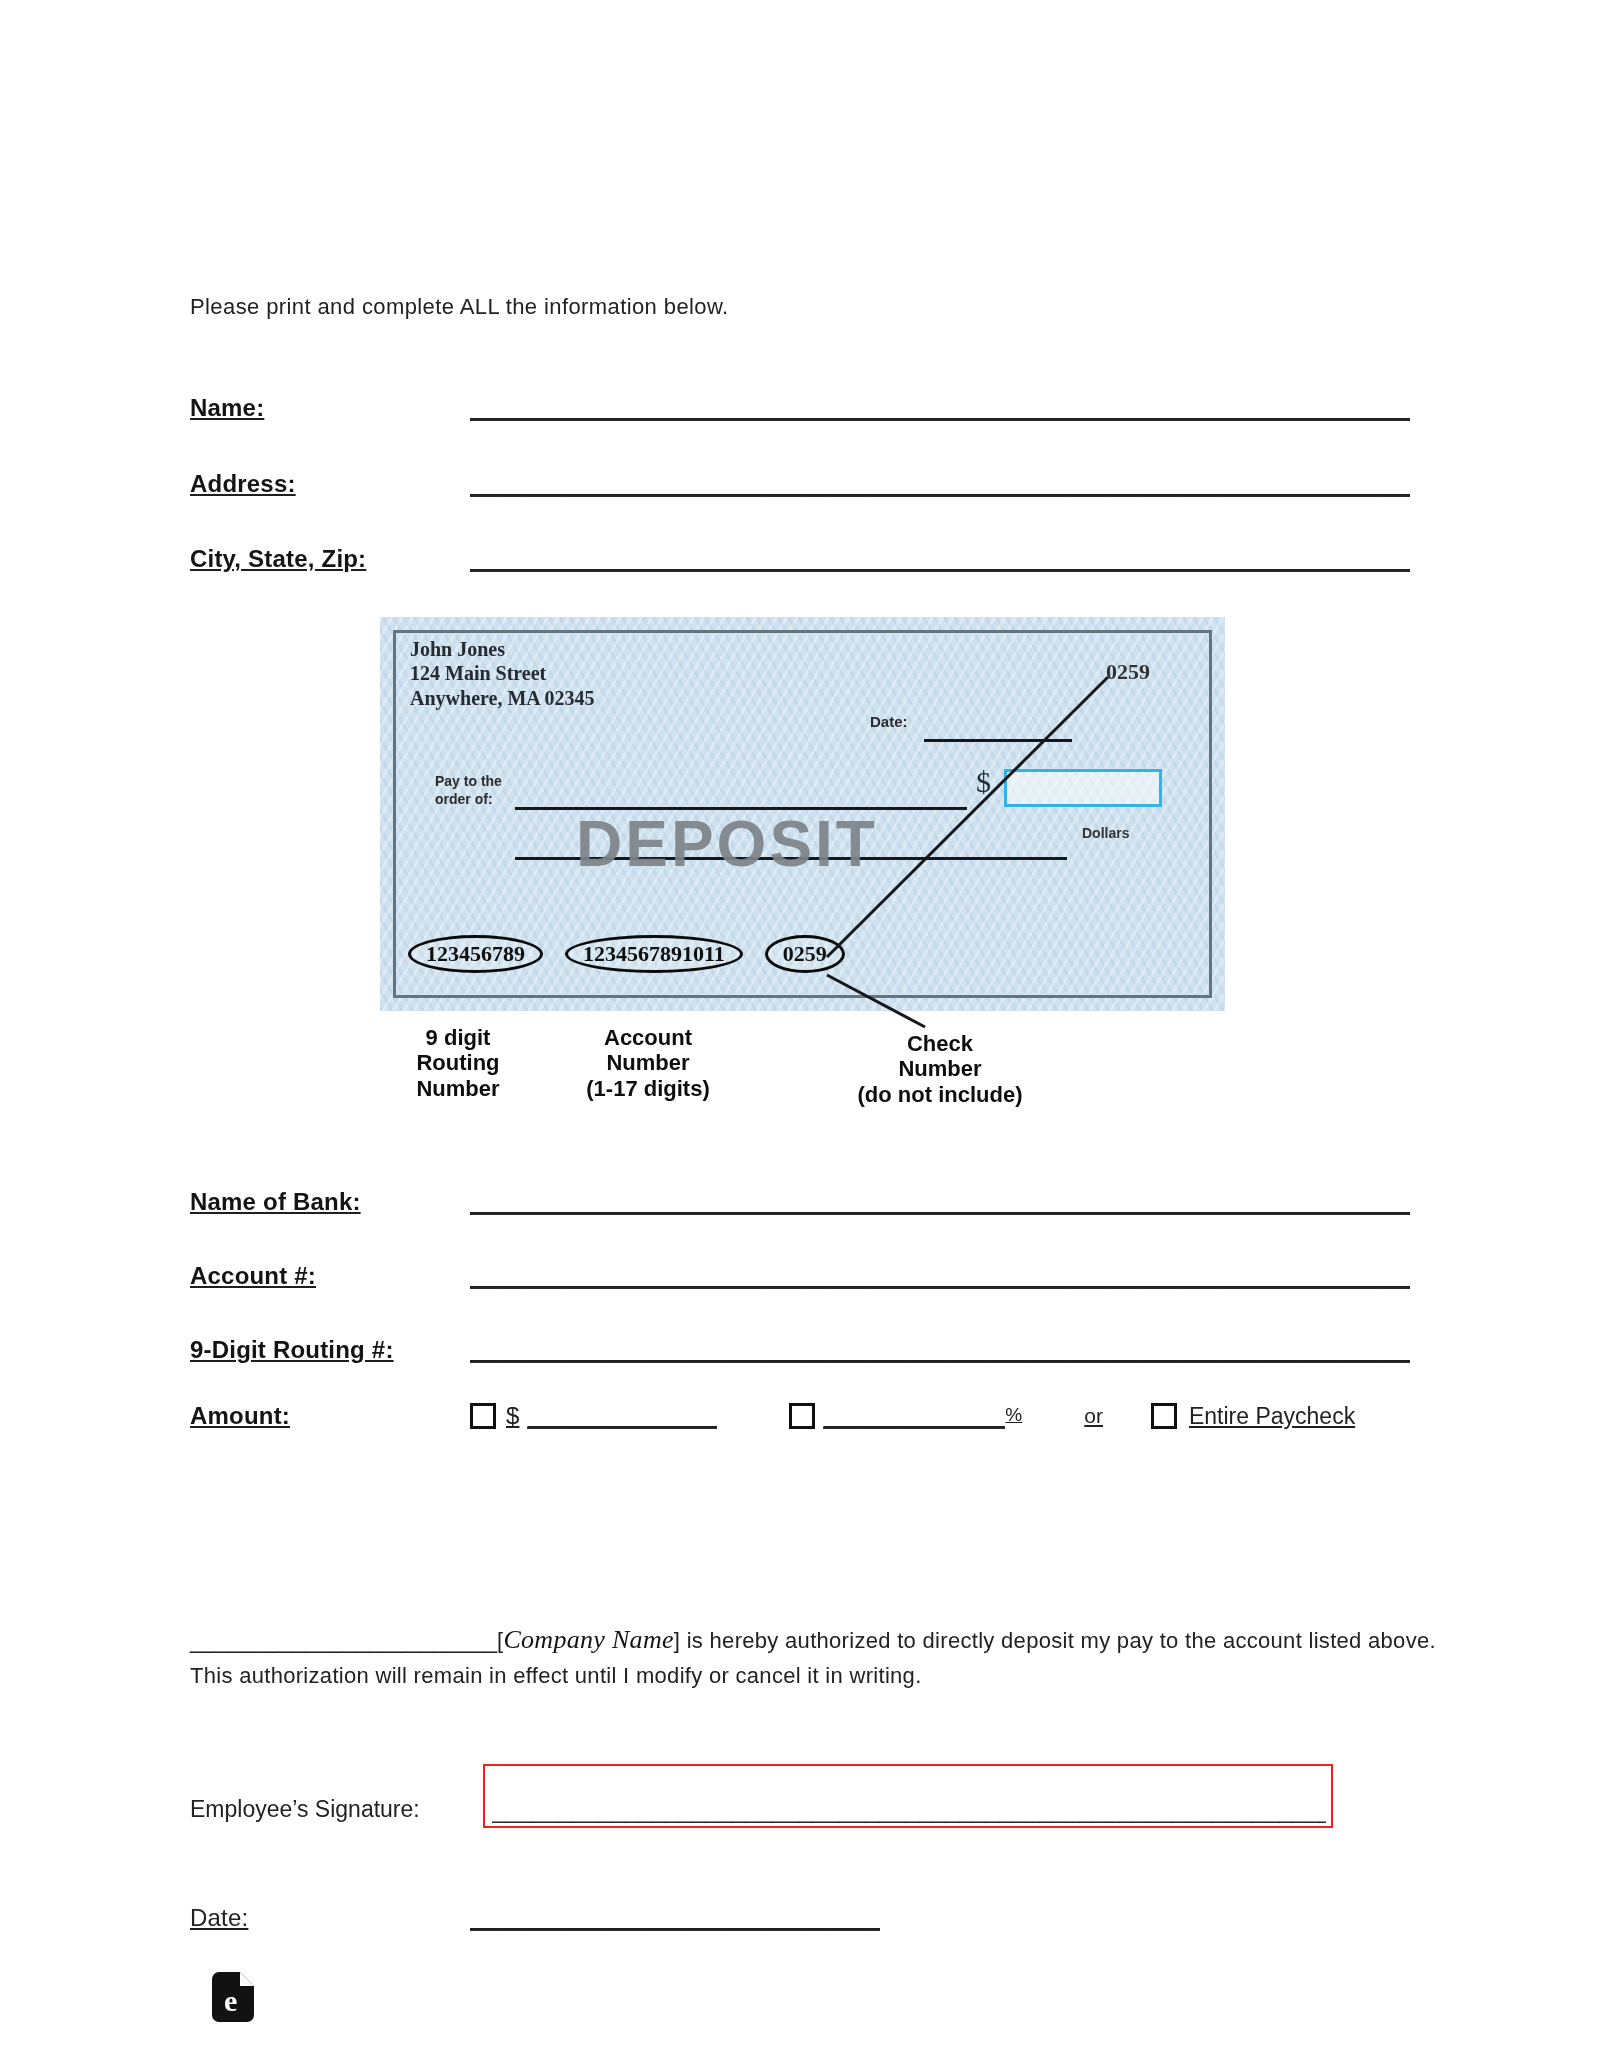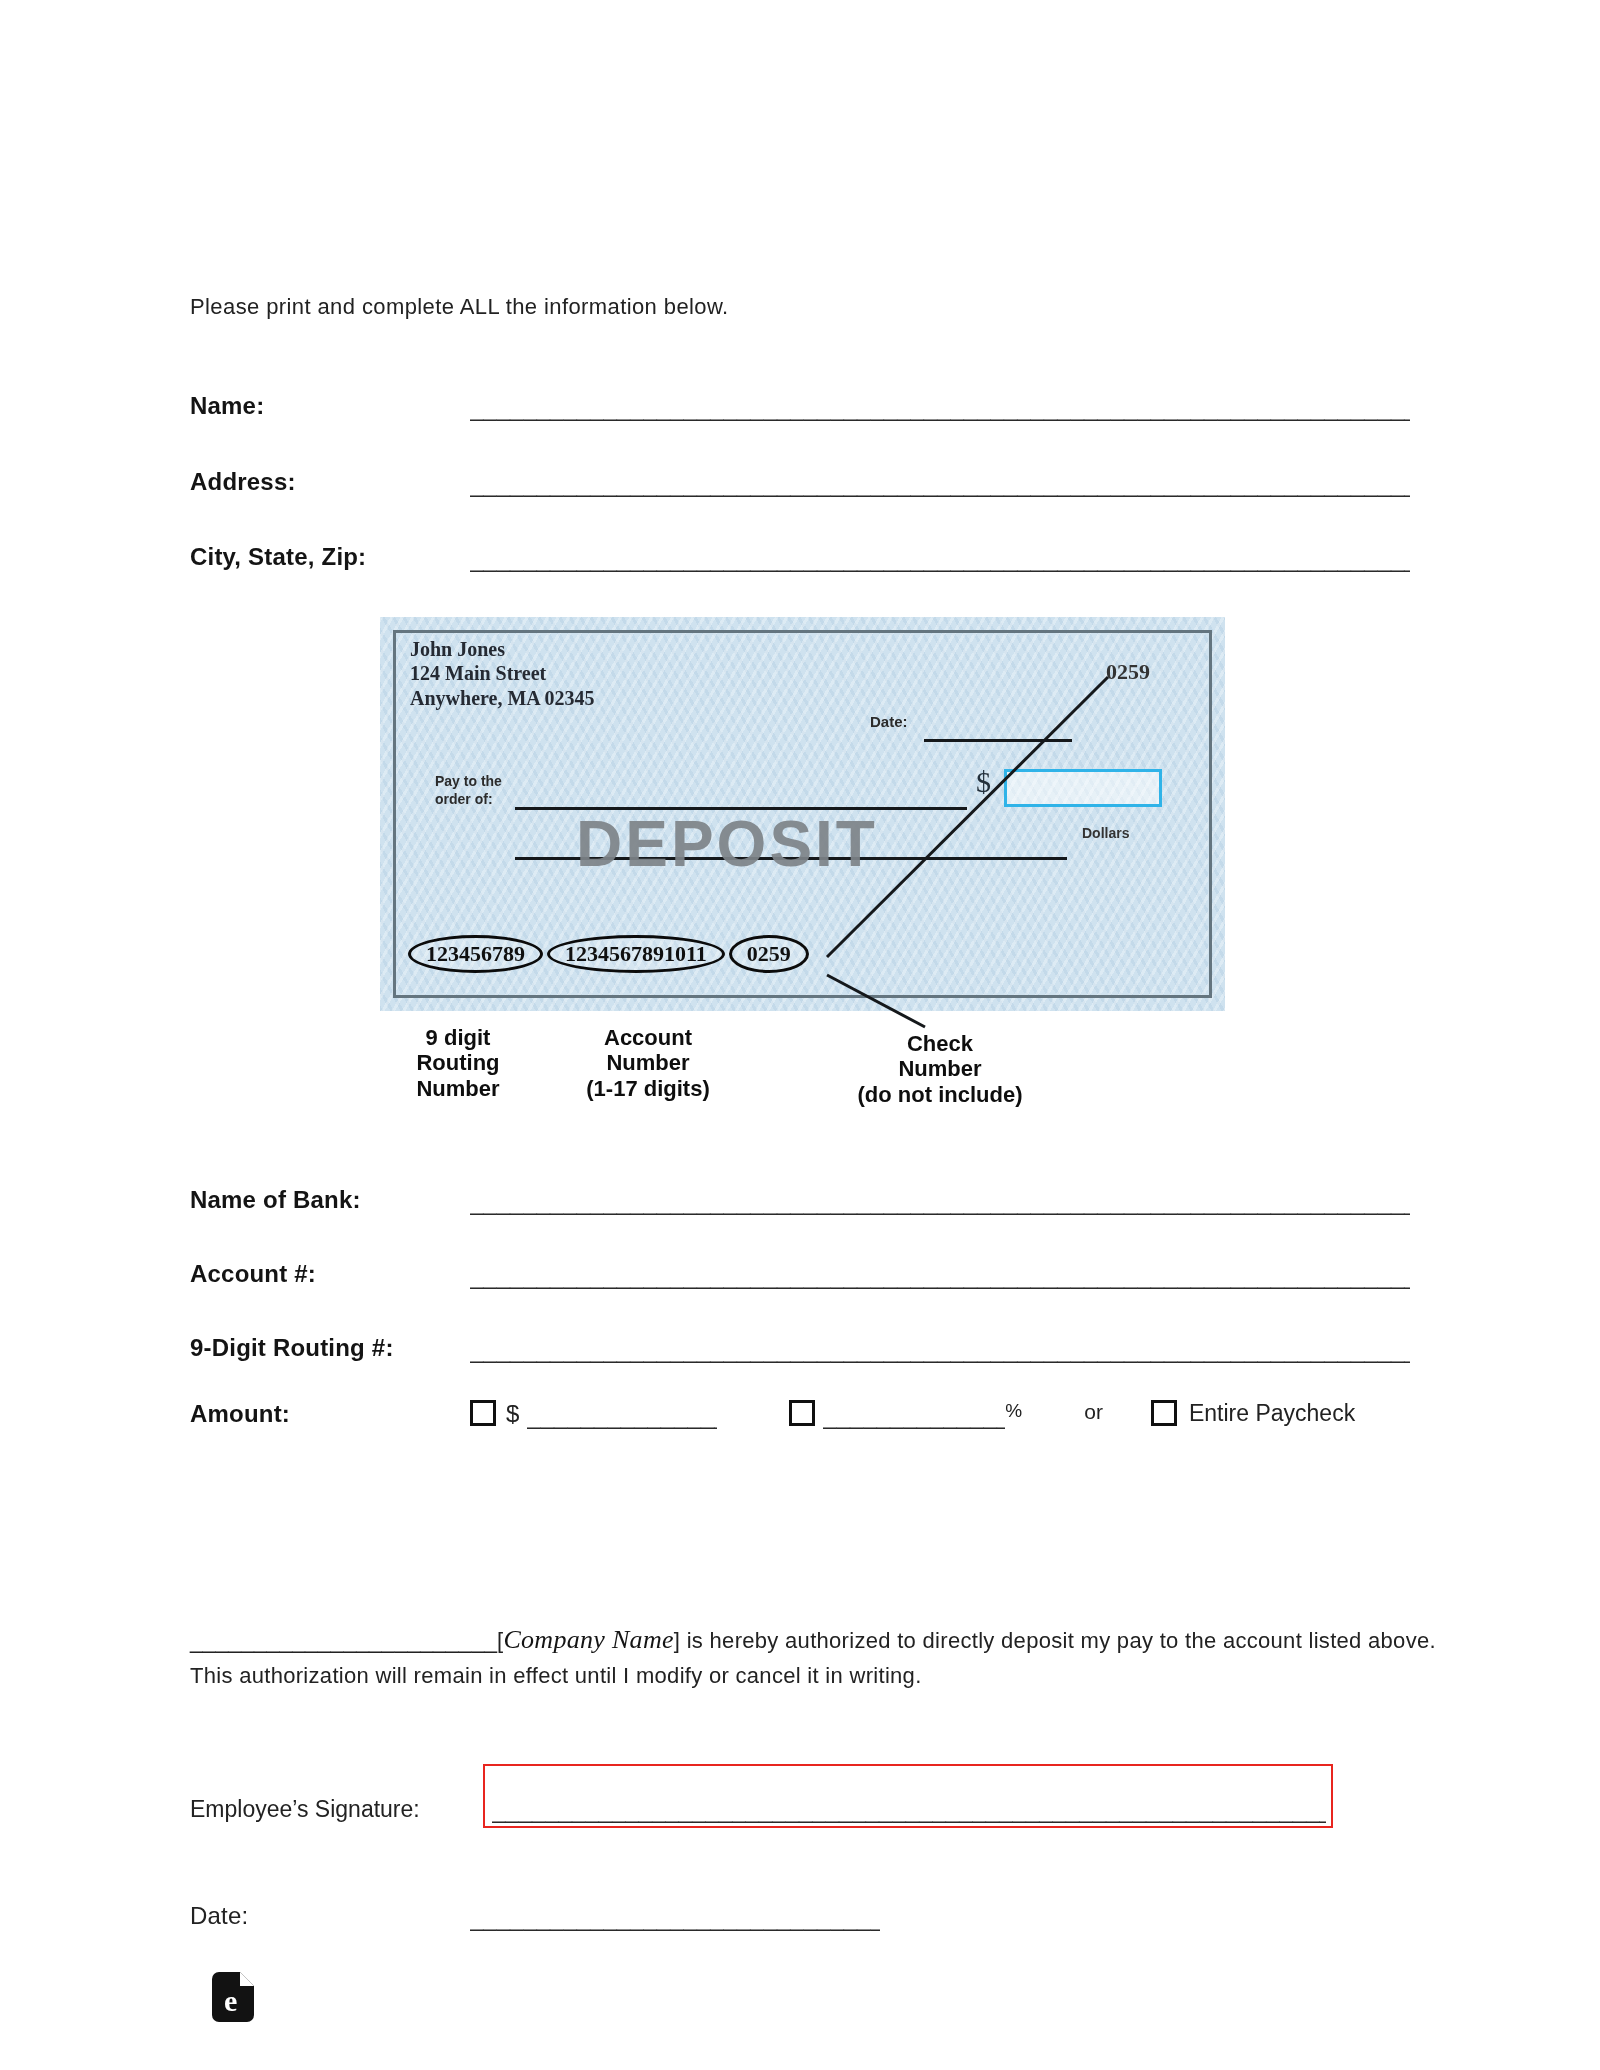--- a/index.html
+++ b/index.html
@@ -5,21 +5,21 @@
   * { margin:0; padding:0; box-sizing:border-box; }
   html,body { background:#ffffff; }
   body { font-family:"Liberation Sans", sans-serif; color:#1f1f1f; }
   .page { position:relative; width:1600px; height:2070px; background:#fff; overflow:hidden; margin:0 auto; }
 
   .title { position:absolute; top:118px; left:0; width:100%; text-align:center;
            font-size:54px; font-weight:900; letter-spacing:1px; color:#0d0d0d; }
 
   .intro { position:absolute; top:294px; left:190px; font-size:22px; letter-spacing:.4px; color:#222; }
 
-  .frow { position:absolute; left:190px; width:1240px; display:flex; align-items:flex-start; }
+  .frow { position:absolute; left:190px; width:1240px; display:flex; align-items:center;text-decoration:underline; }
   .flabel { flex:0 0 280px; font-weight:bold; font-size:24px; color:#141414; letter-spacing:.2px; }
   .flabel.reg { font-weight:normal; color:#222; }
   .fline { display:inline-block; white-space:nowrap; overflow:hidden; font-size:24px; color:#2a2a2a; height:32px; line-height:32px; }
   .fline.long { width:940px; }
   .fline.short { width:190px; }
   .fline.pct { width:182px; }
   .fline.date { width:410px; }
 
   .cb { display:inline-block; width:26px; height:26px; border:3px solid #101010; background:#fff; flex:none; }
 
@@ -42,21 +42,21 @@
   .payto { position:absolute; left:55px; top:156px; font-size:14px; font-weight:bold;
            color:#2b2b2b; white-space:pre-line; line-height:1.25; }
   .payto-line { position:absolute; left:135px; top:190px; width:452px; border-top:3px solid #15181b; }
   .chk-dollar { position:absolute; left:596px; top:148px; font-family:"Liberation Serif",serif; font-size:30px; color:#23303b; }
   .amount-box { position:absolute; left:624px; top:152px; width:158px; height:38px;
                 border:3px solid var(--amount-box-border,#2fb3e8); background:rgba(255,255,255,.5); }
   .amount-line { position:absolute; left:135px; top:240px; width:552px; border-top:3px solid #15181b; }
   .dollars-label { position:absolute; left:702px; top:208px; font-size:14px; font-weight:bold; color:#333; }
   .watermark { position:absolute; left:196px; top:190px; font-size:64px; font-weight:bold;
                color:var(--watermark-gray,#7e8489); letter-spacing:3px; opacity:.92; }
-  .micr { position:absolute; left:28px; top:318px; display:flex; gap:4px; align-items:flex-start; }
+  .micr { position:absolute; left:28px; top:318px; display:flex; gap:22px; align-items:flex-start; }
   .oval { display:inline-block; border:3px solid #0b0b0b; border-radius:50%; padding:3px 15px;
           font-family:"Liberation Serif",serif; font-weight:bold; font-size:22px; color:#101010;
           background:rgba(255,255,255,.15); white-space:nowrap; }
   .pointer-svg { position:absolute; left:0; top:0; width:845px; height:540px; pointer-events:none; }
   .ann { position:absolute; font-weight:bold; font-size:22px; line-height:1.15; text-align:center;
          white-space:pre-line; color:#0e0e0e; }
   .ann-routing { left:8px; top:408px; width:140px; }
   .ann-account { left:178px; top:408px; width:180px; }
   .ann-check  { left:450px; top:414px; width:220px; }
 

